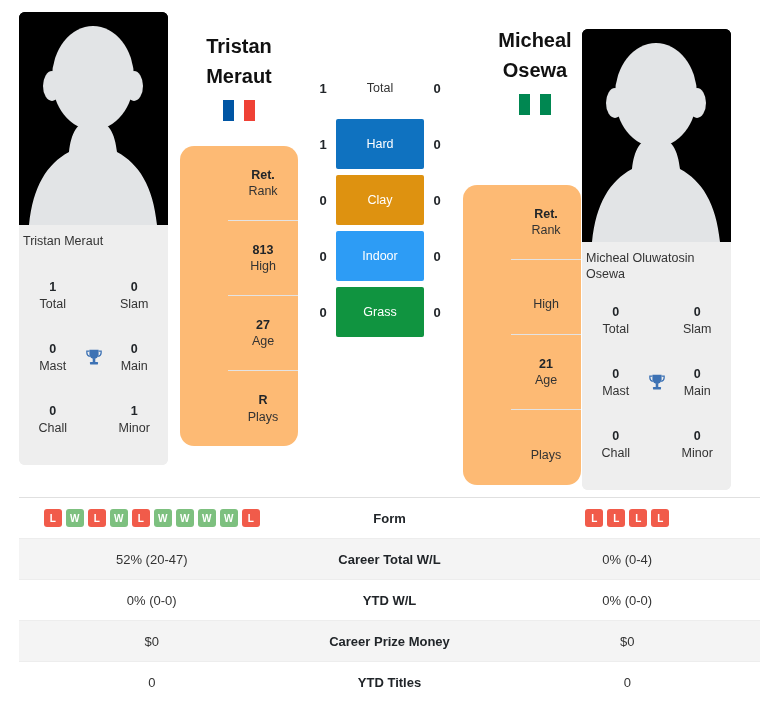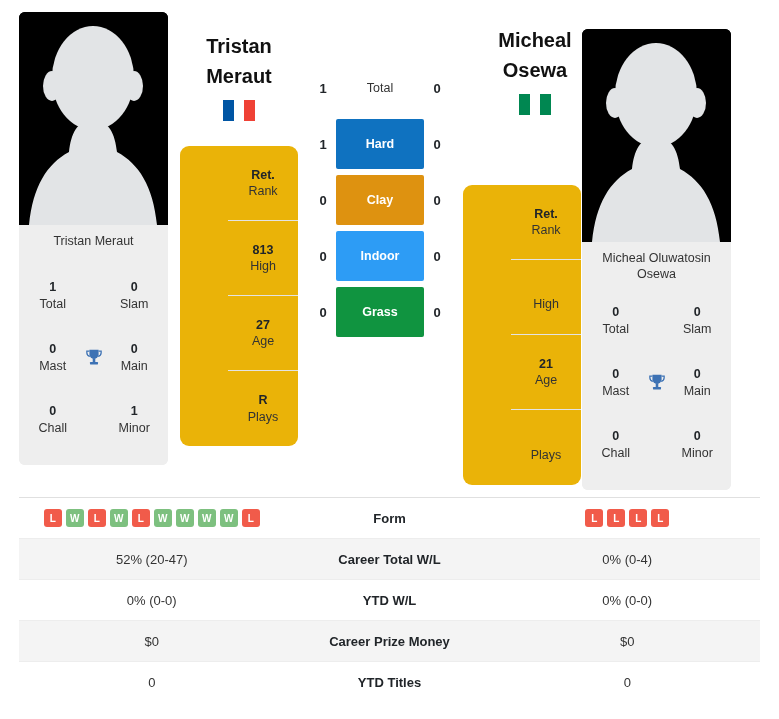--- a/index.html
+++ b/index.html
@@ -36,21 +36,20 @@
   .avatar {
     position: relative;
     width: 100%;
     height: 213px;
     background: #000000;
     overflow: hidden;
   }
   .avatar svg { display: block; width: 100%; height: 100%; }
 
   .card-name {
-    text-align: center;
     font-size: 12.5px;
     color: #333;
     padding: 9px 4px 6px;
     line-height: 1.25;
     background: #eeeeee;
     min-height: 38px;
   }
 
   .achievements {
     background: #eeeeee;
@@ -78,22 +77,22 @@
     color: #333;
     display: block;
   }
   .trophy { width: 26px; display: flex; align-items: center; justify-content: center; }
   .trophy svg { width: 22px; height: 22px; display: block; }
 
   
   .info-card {
     position: absolute;
     width: 118px;
-    background: #eab308;
-    border-radius: 9px;
+    background: #fdba74;
+    border-radius: 14px;
     overflow: hidden;
     padding-left: 48px;
   }
   .info-card.left  { left: 180px; top: 146px; }
   .info-card.right { left: 463px; top: 185px; }
 
   .info-cell {
     height: 75px;
     display: flex;
     flex-direction: column;
@@ -146,21 +145,21 @@
     width: 26px;
     text-align: center;
     font-size: 13px;
     font-weight: bold;
     color: #212529;
   }
   .s-bar {
     width: 88px;
     text-align: center;
     font-size: 12.5px;
-    font-weight: bold;
+    font-weight: normal;
     color: #ffffff;
     padding: 18px 0;
     border-radius: 2px;
   }
   .s-bar.plain {
     color: #333;
     font-weight: normal;
     background: transparent !important;
     padding: 5px 0;
   }

